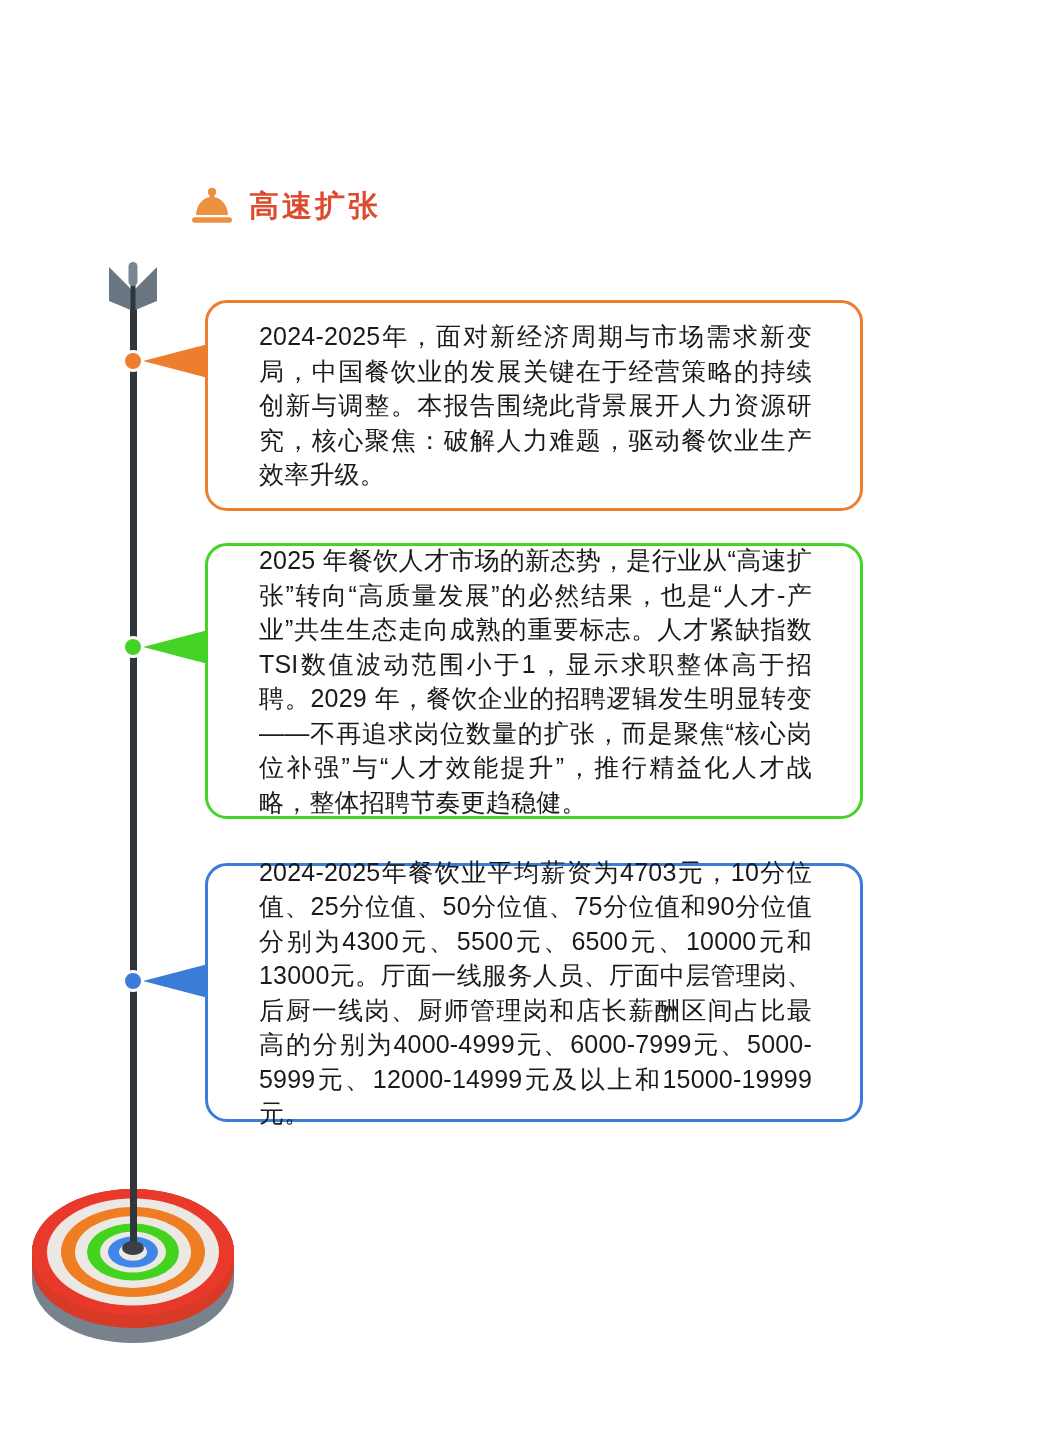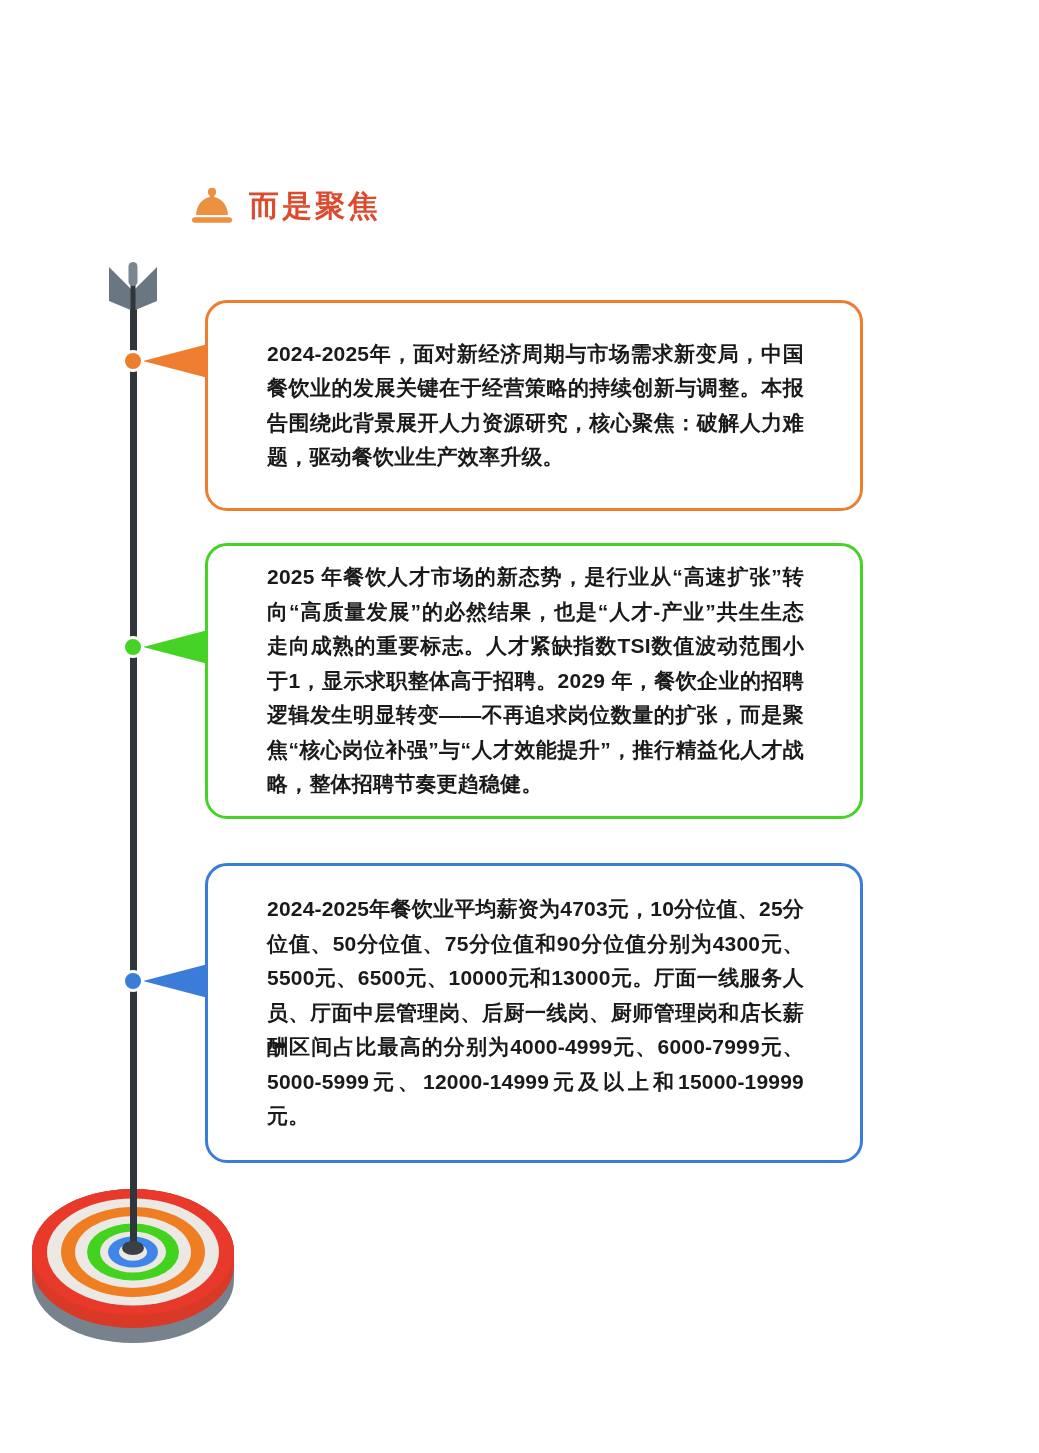--- a/index.html
+++ b/index.html
@@ -17,43 +17,43 @@
   .impact{position:absolute;left:122px;top:1241px;width:22px;height:14px;border-radius:50%;background:#3A4046;z-index:5;}
   
   .dot{position:absolute;left:122px;width:16px;height:16px;border-radius:50%;
        background:var(--accent);border:3px solid #ffffff;box-sizing:content-box;z-index:6;}
   .pointer{position:absolute;left:143px;width:65px;height:34px;background:var(--accent);
        clip-path:polygon(0 50%,100% 0,100% 100%);z-index:2;}
   
   .card{position:absolute;left:205px;width:658px;box-sizing:border-box;
         border:3px solid var(--accent);border-radius:22px;background:#ffffff;
         display:flex;align-items:center;padding:6px 44px 6px 47px;z-index:1;}
-  .card p{margin:12px;font-size:21px;line-height:34.5px;color:#1A1A1A;font-weight:700;
+  .card p{margin:4px;font-size:25px;line-height:34.5px;color:#1A1A1A;font-weight:400;
           text-align:justify;letter-spacing:0.2px;}
   .card1{top:300px;height:211px;}
   .card2{top:543px;height:276px;}
-  .card3{top:863px;height:300px;}
+  .card3{top:863px;height:259px;}
   .dot1{top:350px;} .dot2{top:636px;} .dot3{top:970px;}
   .ptr1{top:344px;} .ptr2{top:630px;} .ptr3{top:964px;}
   
   .target{position:absolute;left:28px;top:1186px;width:210px;height:165px;z-index:1;}
 </style>
 </head>
 <body>
 
 <div class="page">
 
   <div class="header">
     <svg class="icon" viewBox="0 0 48 44" aria-hidden="true">
       <circle cx="24" cy="6.5" r="4.5" fill="#EC913F"></circle>
       <rect x="21.5" y="8" width="5" height="6" fill="#EC913F"></rect>
       <path d="M6.5 32 A17.5 20 0 0 1 41.5 32 Z" fill="#EC913F"></path>
       <rect x="2" y="34.5" width="44" height="6" rx="3" fill="#EC913F"></rect>
     </svg>
-    <h1>而是聚焦</h1>
+    <h1>高速扩张</h1>
   </div>
 
   <svg class="target" viewBox="0 0 210 165" aria-hidden="true">
     <path d="M4 66 A101 63 0 0 1 206 66 L206 94 A101 63 0 0 1 4 94 Z" fill="#78828C"></path>
     <path d="M4 66 A101 63 0 0 1 206 66 L206 79 A101 63 0 0 1 4 79 Z" fill="#D93A28"></path>
     <ellipse cx="105" cy="66" rx="101" ry="63" fill="#E8392B"></ellipse>
     <ellipse cx="105" cy="66" rx="86" ry="53.5" fill="#ECE9E5"></ellipse>
     <ellipse cx="105" cy="66" rx="72" ry="45" fill="#EF7D22"></ellipse>
     <ellipse cx="105" cy="66" rx="58" ry="36" fill="#ECE9E5"></ellipse>
     <ellipse cx="105" cy="66" rx="46" ry="28.5" fill="#43D31F"></ellipse>

